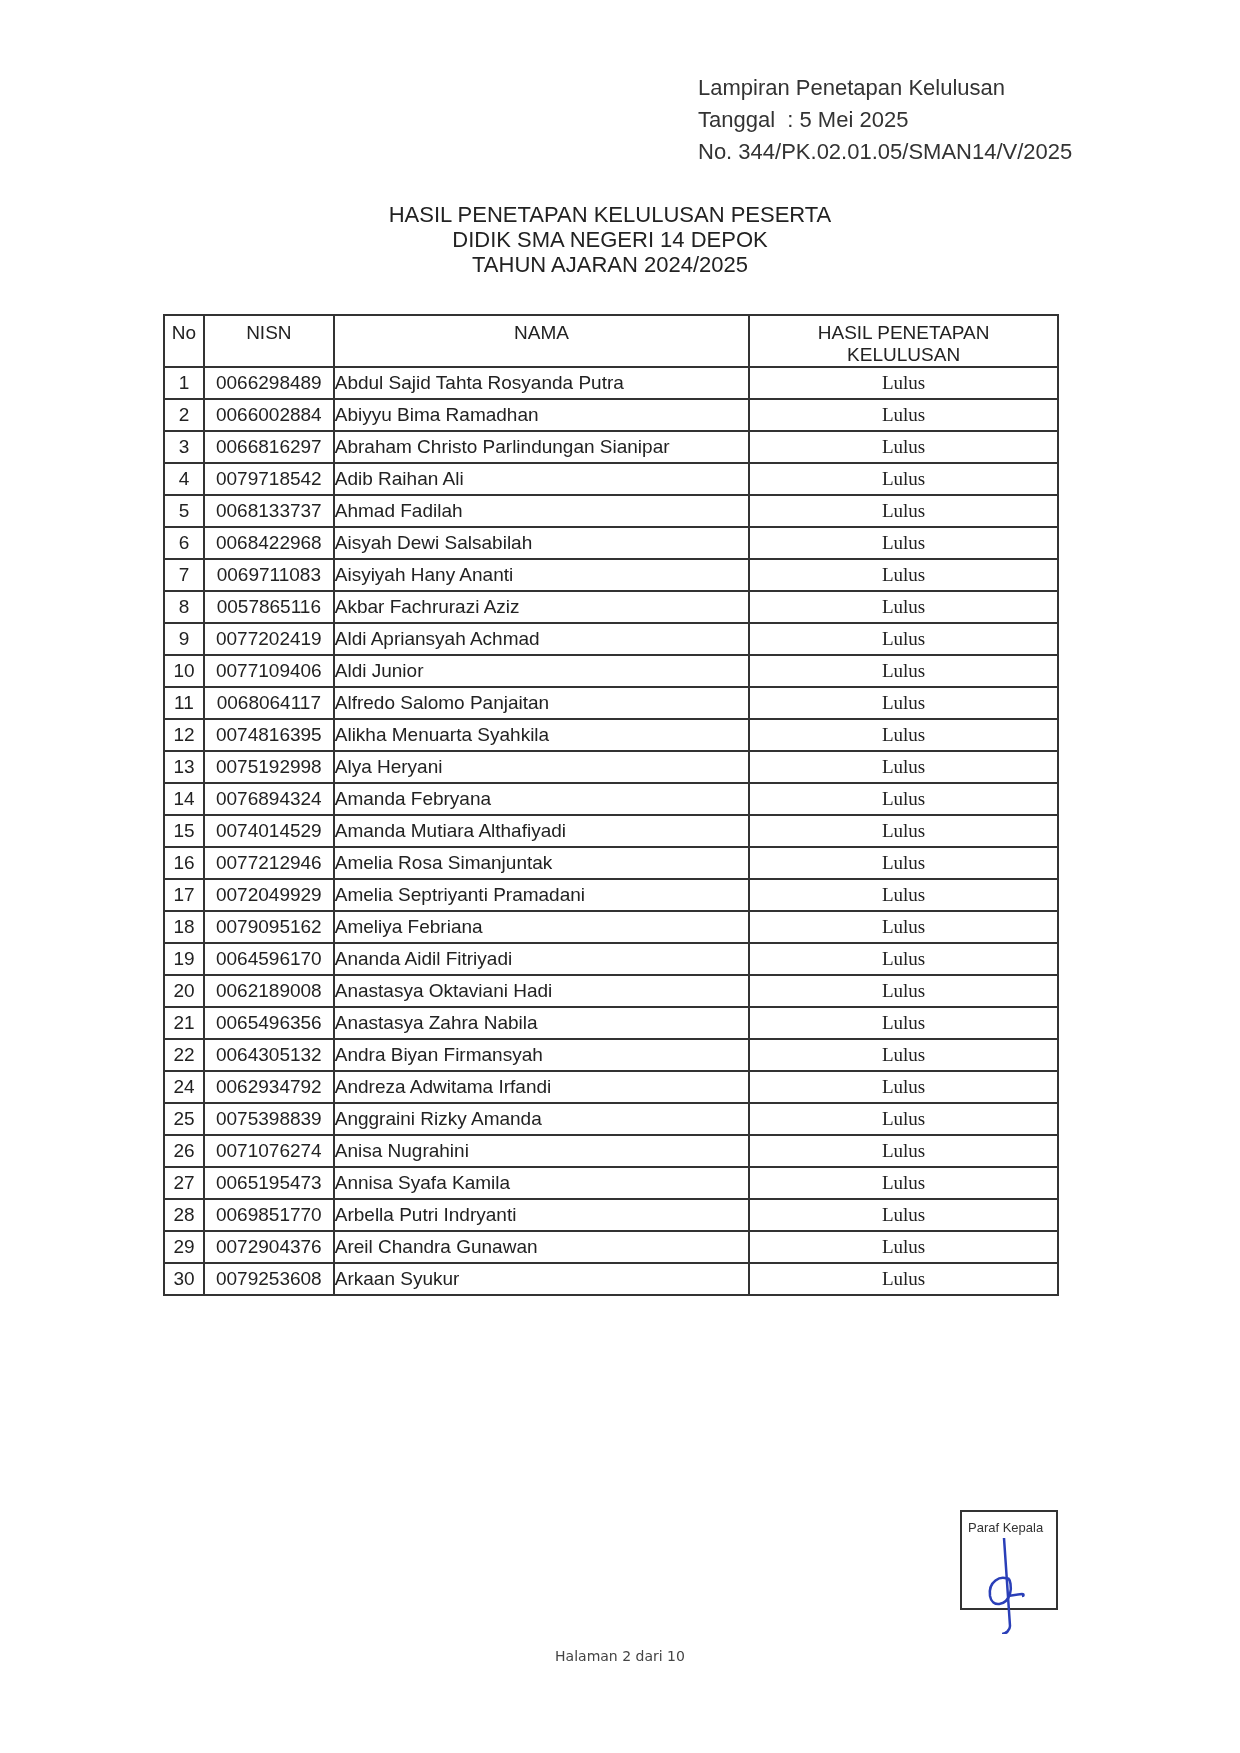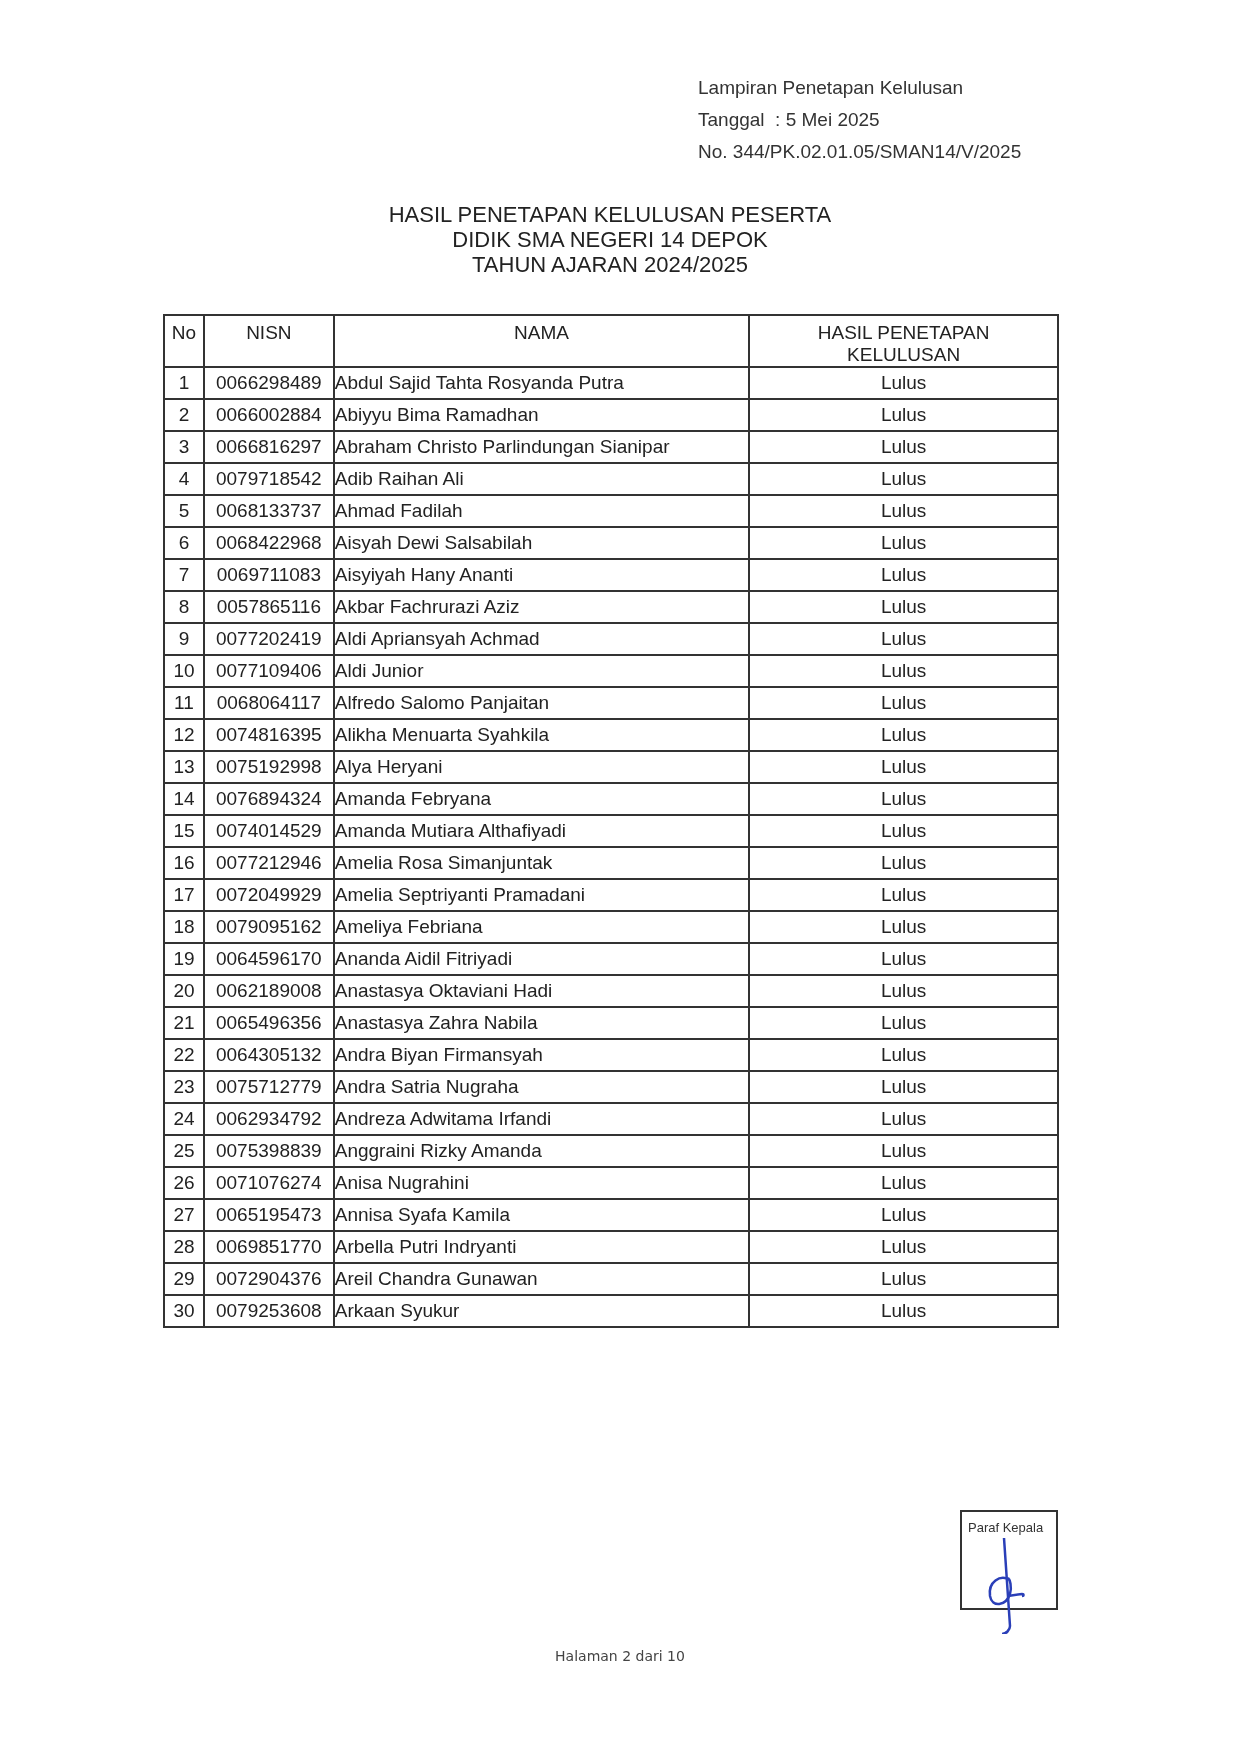--- a/index.html
+++ b/index.html
@@ -1,35 +1,35 @@
 <!DOCTYPE html>
 <html><head>
 <meta charset="utf-8">
 <style>
   html, body { margin: 0; padding: 0; }
   body {
     width: 1240px; height: 1753px; background: #ffffff; position: relative;
     font-family: "Liberation Sans", sans-serif; color: #2a2a2a; overflow: hidden;
   }
-  .ref-block { position: absolute; left: 698px; top: 72px; font-size: 19px; line-height: 32px; color: #333; }
+  .ref-block { position: absolute; left: 698px; top: 72px; font-size: 22px; line-height: 32px; color: #333; }
   .ref-block div { white-space: nowrap; }
   .title-block { position: absolute; left: 300px; width: 620px; top: 202px; text-align: center; font-size: 22px; line-height: 25px; color: #222; }
   .title-block div { white-space: nowrap; text-align: center; }
   table.grid {
     position: absolute; left: 163px; top: 314px; width: 896px;
     border-collapse: collapse; font-size: 19px; color: #222;
   }
   table.grid th, table.grid td { border: 2px solid #333; padding: 0; }
   table.grid th { font-weight: normal; vertical-align: top; padding-top: 6px; line-height: 22px; height: 44px; text-align: center; border-radius: 17px; }
   table.grid td { height: 30px; line-height: 30px; }
   col.c-no { width: 40px; } col.c-nisn { width: 130px; } col.c-nama { width: 416px; } col.c-res { width: 310px; }
   td.no { text-align: center; }
   td.nisn { text-align: center; border-radius: 13px; }
   td.nama { padding-left: 7px; white-space: nowrap; }
-  td.res { text-align: center; }
+  td.res { text-align: center; font-family: Liberation Serif, serif; }
   .paraf-box {
     position: absolute; left: 960px; top: 1510px; width: 98px; height: 100px;
     border: 2px solid #333; box-sizing: border-box;
   }
   .paraf-label { position: absolute; left: 6px; top: 8px; font-size: 13px; color: #333; white-space: nowrap; }
   .paraf-sign { position: absolute; left: 10px; top: 22px; }
   .footer { position: absolute; left: 0; width: 1240px; top: 1648px; text-align: center; font-size: 14px; color: #444; font-family: "DejaVu Sans", sans-serif; }
 </style>
 </head>
 <body>
@@ -191,26 +191,20 @@
         <td class="nama">Anastasya Zahra Nabila</td>
         <td class="res">Lulus</td>
       </tr>
       <tr>
         <td class="no">22</td>
         <td class="nisn">0064305132</td>
         <td class="nama">Andra Biyan Firmansyah</td>
         <td class="res">Lulus</td>
       </tr>
       <tr>
-        <td class="no">23</td>
-        <td class="nisn">0075712779</td>
-        <td class="nama">Andra Satria Nugraha</td>
-        <td class="res">Lulus</td>
-      </tr>
-      <tr>
         <td class="no">24</td>
         <td class="nisn">0062934792</td>
         <td class="nama">Andreza Adwitama Irfandi</td>
         <td class="res">Lulus</td>
       </tr>
       <tr>
         <td class="no">25</td>
         <td class="nisn">0075398839</td>
         <td class="nama">Anggraini Rizky Amanda</td>
         <td class="res">Lulus</td>

